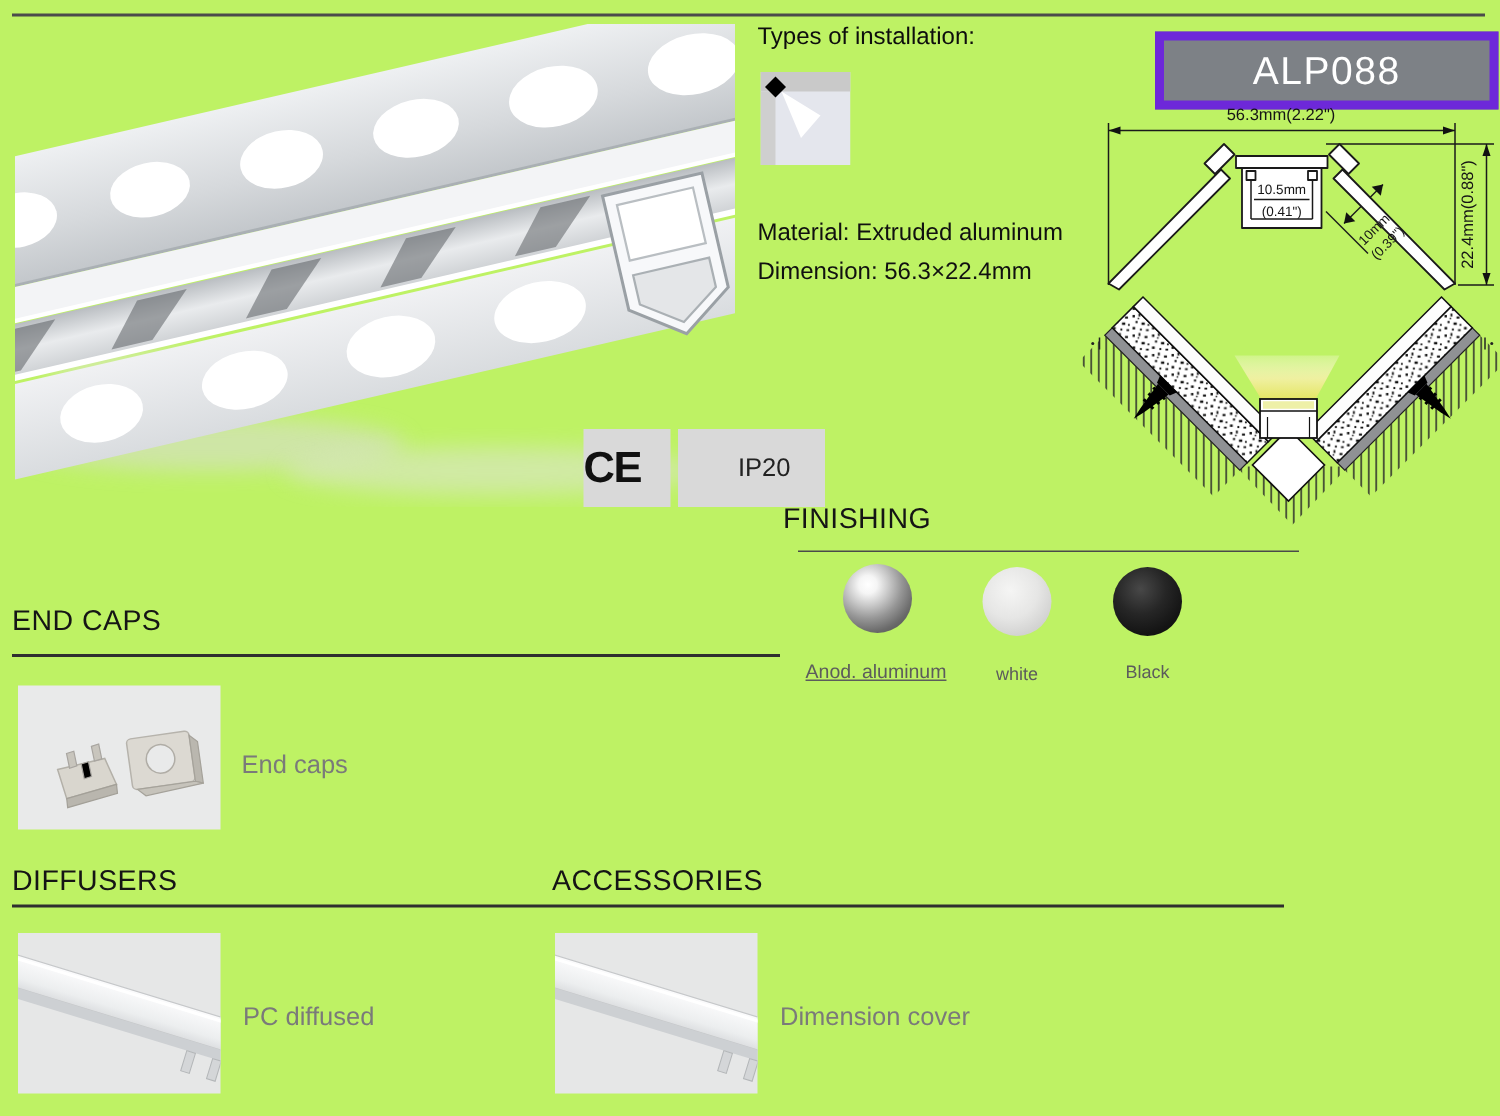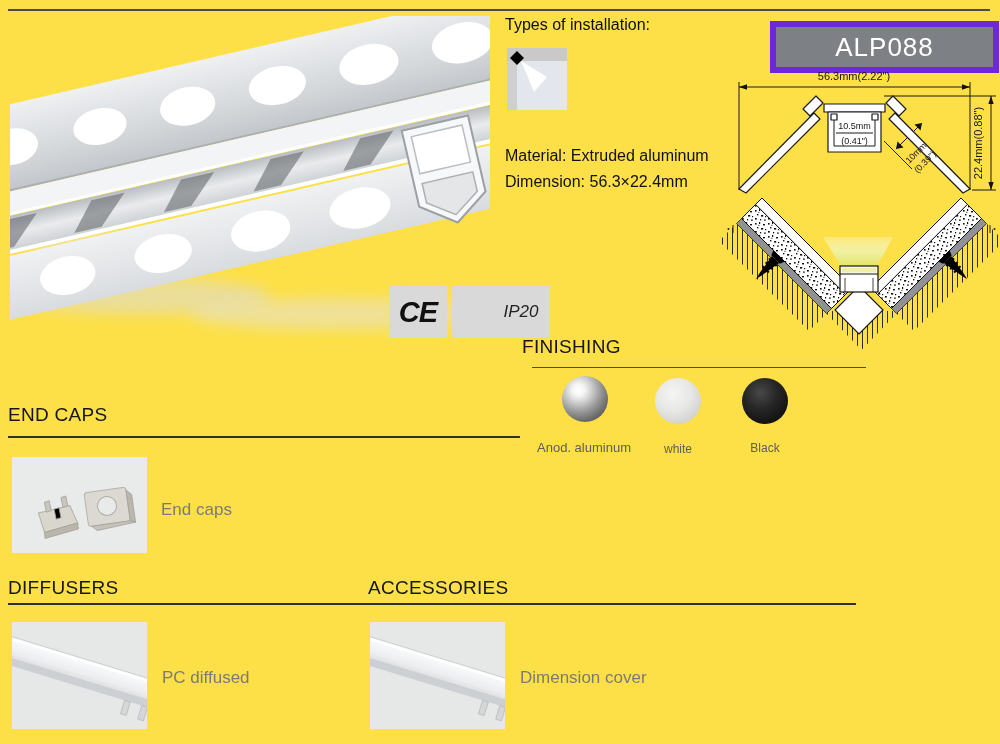--- a/index.html
+++ b/index.html
@@ -1,31 +1,31 @@
 <!DOCTYPE html>
 <html><head>
 <meta charset="utf-8">
 <style>
   html,body { margin:0; padding:0; background:#ffffff; }
   .page {
-    position:relative; width:1000px; height:744px; background:#fde047;
+    position:relative; width:1000px; height:744px; background:#bef264;
     font-family:"Liberation Sans", sans-serif; overflow:hidden; color:#1a1a1a;
   }
   .abs { position:absolute; }
   .top-rule { left:8px; top:9px; width:982px; border-top:2px solid #4b4b4b; }
   .types-label { left:505px; top:16px; font-size:16px; color:#0d0d0d; }
   .badge-code {
     left:770px; top:21px; width:217px; height:40px; background:#7d8186;
     border:6px solid #6d28d9; color:#ffffff; font-size:26px; letter-spacing:1px;
     display:flex; align-items:center; justify-content:center;
   }
   .spec-block { left:505px; top:143px; font-size:16px; line-height:26px; color:#101010; }
   .cert-badge {
     width:58px; height:52px; background:#d9d9d9; display:flex;
-    align-items:center; justify-content:center;font-style:italic;
+    align-items:center; 
   }
   .cert-ce { left:389px; top:286px; font-size:29px; font-weight:bold; color:#101010; letter-spacing:-1px;}
   .cert-ip { left:452px; top:286px; font-size:17px; color:#222222;padding-left:40px; }
   .sec-title { font-size:19px; color:#151515; letter-spacing:0.3px; }
   .sec-rule { border-top:2px solid #2f2f2f; }
   .rule-thin { border-top:1.5px solid #4a4a4a; }
   .img-box { background:#e9eaea; }
   .item-label { font-size:17px; color:#7a7a7a; }
   .sphere { width:46px; height:46px; border-radius:50%; }
   .sphere-metallic {
@@ -261,21 +261,21 @@
         <rect x="-4.5" y="15" width="9" height="2"></rect>
       </g>
     </g>
   </svg>
 
   <div class="abs sec-title" style="left:522px; top:336px;">FINISHING</div>
   <div class="abs rule-thin" style="left:532px; top:367px; width:334px;"></div>
   <div class="abs sphere sphere-metallic" style="left:562px; top:376px;"></div>
   <div class="abs sphere sphere-light" style="left:655px; top:378px;"></div>
   <div class="abs sphere sphere-dark" style="left:742px; top:378px;"></div>
-  <div class="abs swatch-label" style="left:584px; top:440px; font-size:13px;">Anod. aluminum</div>
+  <div class="abs swatch-label" style="left:584px; top:440px; font-size:13px;text-decoration:underline;">Anod. aluminum</div>
   <div class="abs swatch-label" style="left:678px; top:442px;">white</div>
   <div class="abs swatch-label" style="left:765px; top:441px;">Black</div>
 
   <div class="abs sec-title" style="left:8px; top:404px;">END CAPS</div>
   <div class="abs sec-rule" style="left:8px; top:436px; width:512px;"></div>
   <div class="abs img-box" style="left:12px; top:457px; width:135px; height:96px;">
     <svg width="135" height="96" viewBox="0 0 135 96">
       <g transform="translate(26,52) rotate(-6)">
         <polygon points="0,4 32,0 38,18 4,24" fill="#d9d6ce" stroke="#b3b0a8" stroke-width="1"></polygon>
         <polygon points="4,24 38,18 38,24 4,30" fill="#b9b6ae" stroke="#a3a098" stroke-width="0.8"></polygon>

